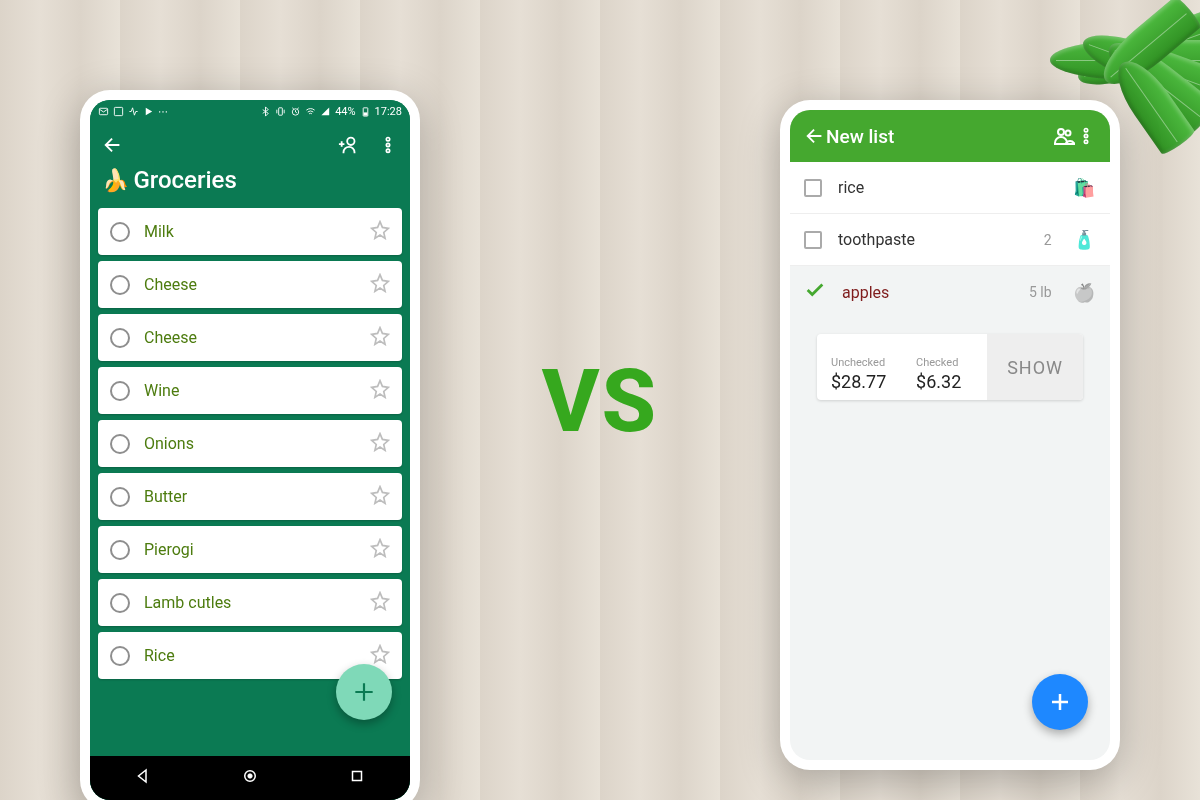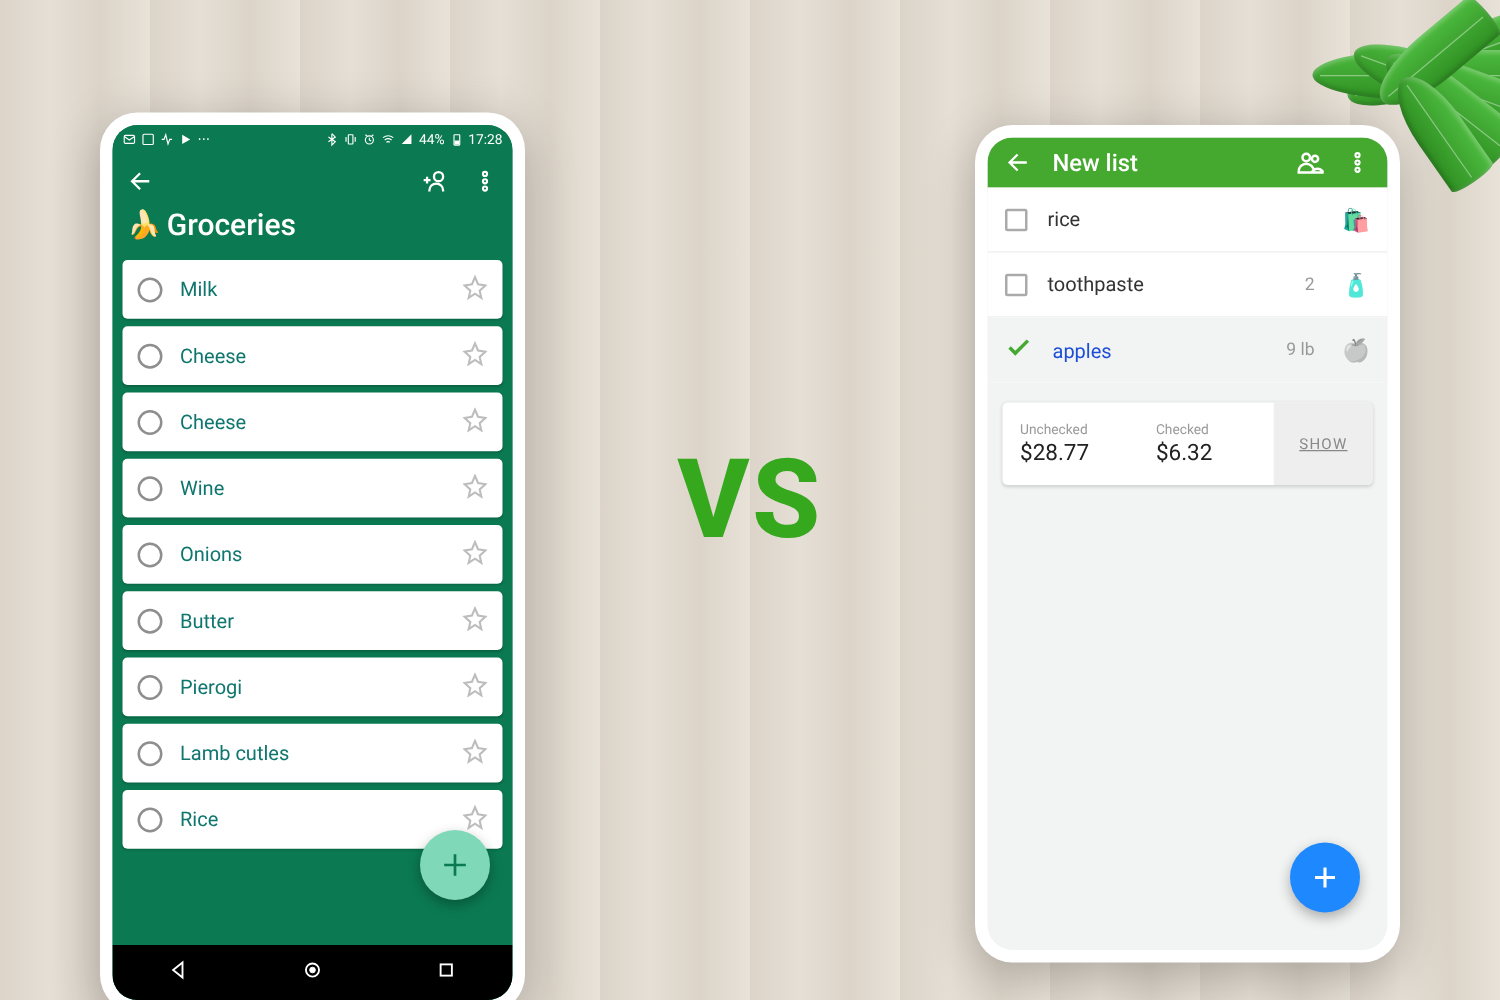--- a/index.html
+++ b/index.html
@@ -53,58 +53,58 @@
   .hdr-a-title { display:flex; align-items:center; gap:4px; font-size:24px; font-weight:500; margin-top:4px;}
   .banana{font-size:22px;}
 
   .list-a { flex:1; background:#0b7a53; padding: 0 8px; overflow:hidden;}
   .row-a {
     background:#fff; border-radius:4px; margin-bottom:6px; height:47px;
     display:flex; align-items:center; padding: 0 12px; gap:14px;
     box-shadow: 0 1px 2px rgba(0,0,0,.2);
   }
   .circle { width:20px;height:20px;border:2px solid #8e8e8e;border-radius:50%;}
-  .row-a .name{ flex:1; font-size:16px; color:#0f766e;}
+  .row-a .name{ flex:1; font-size:16px; color:#4d7c0f;}
   .star svg{width:20px;height:20px;}
 
   .fab-a {
     position:absolute; right:18px; bottom:80px; width:56px;height:56px;border-radius:50%;
     background:#7fd9b8; display:flex;align-items:center;justify-content:center;
     box-shadow:0 4px 10px rgba(0,0,0,.3); font-size:30px; color:#0b7a53;
   }
   .navbar {
     height:44px; background:#000; display:flex; align-items:center; justify-content:space-around;
     position:absolute; bottom:0; left:0; right:0;
   }
   .navbar svg{width:18px;height:18px;fill:#fff;stroke:#fff;}
 
   
-  .hdr-b { background:#45a82f; color:#fff; height:40px; display:flex; align-items:center; padding:0 14px; gap:16px; box-shadow:0 2px 4px rgba(0,0,0,.2);}
+  .hdr-b { background:#45a82f; color:#fff; height:52px; display:flex; align-items:center; padding:0 14px; box-shadow:0 2px 4px rgba(0,0,0,.2);}
   .hdr-b .title{ flex:1; font-size:19px; font-weight:500;}
   .list-b { background:#fff;}
   .row-b {
     height:52px; display:flex; align-items:center; padding:0 14px; gap:16px;
     border-bottom:1px solid #eee; font-size:16px; color:#333;
   }
   .cb { width:18px;height:18px;border:2px solid #aaa;border-radius:2px;}
   .row-b .name{flex:1;}
   .qty{ color:#999; font-size:14px; margin-right:6px;}
   .cat-ico{ font-size:18px;}
   .row-b.done { background:#f2f4f4; border-bottom:none; color:#9e9e9e;}
-  .row-b.done .name{color:#1d4ed8;}
+  .row-b.done .name{color:#7f1d1d;}
   .check svg{width:22px;height:22px;stroke:#45a82f;}
 
   .totals {
-    margin:16px 12px; background:#fff; border-radius:4px; height:66px;
-    display:flex; align-items:center; box-shadow:0 1px 3px rgba(0,0,0,.15);
+    margin:16px 27px; background:#fff; border-radius:4px; height:66px;
+    display:flex; align-items:flex-end; box-shadow:0 1px 3px rgba(0,0,0,.15);
   }
   .tot-col{ flex:1; padding:8px 14px;}
   .tot-lbl{ font-size:11px; color:#999;}
   .tot-val{ font-size:18px; color:#222; margin-top:2px;}
-  .show-btn{ background:#eee; color:#888; font-size:12px; letter-spacing:1px; height:100%; padding:0 20px; display:flex;align-items:center; border-radius:0 4px 4px 0;text-decoration:underline;}
+  .show-btn{ background:#eee; color:#888; font-size:18px; letter-spacing:1px; height:100%; padding:0 20px; display:flex;align-items:center; border-radius:0 4px 4px 0;}
 
   .fab-b {
     position:absolute; right:22px; bottom:30px; width:56px;height:56px;border-radius:50%;
     background:#1e88ff; display:flex;align-items:center;justify-content:center;
     box-shadow:0 4px 10px rgba(0,0,0,.3); font-size:30px; color:#fff;
   }
 
   .icon-btn{ display:flex;align-items:center;justify-content:center;}
   .icon-btn svg{stroke:#fff;fill:none;stroke-width:2;}
 </style>
@@ -339,21 +339,21 @@
           <span class="cb"></span>
           <span class="name">toothpaste</span>
           <span class="qty">2</span>
           <span class="cat-ico" style="">🧴</span>
         </div>
         <div class="row-b done">
           <span class="check"><svg viewBox="0 0 24 24" fill="none" stroke-width="3">
               <path d="M4 12l5 5L20 6"></path>
             </svg></span>
           <span class="name">apples</span>
-          <span class="qty">9 lb</span>
+          <span class="qty">5 lb</span>
           <span class="cat-ico" style="filter:grayscale(1);opacity:.6;">🍏</span>
         </div>
       </div>
 
     <div class="totals">
       <div class="tot-col">
         <div class="tot-lbl">Unchecked</div>
         <div class="tot-val">$28.77</div>
       </div>
       <div class="tot-col">

